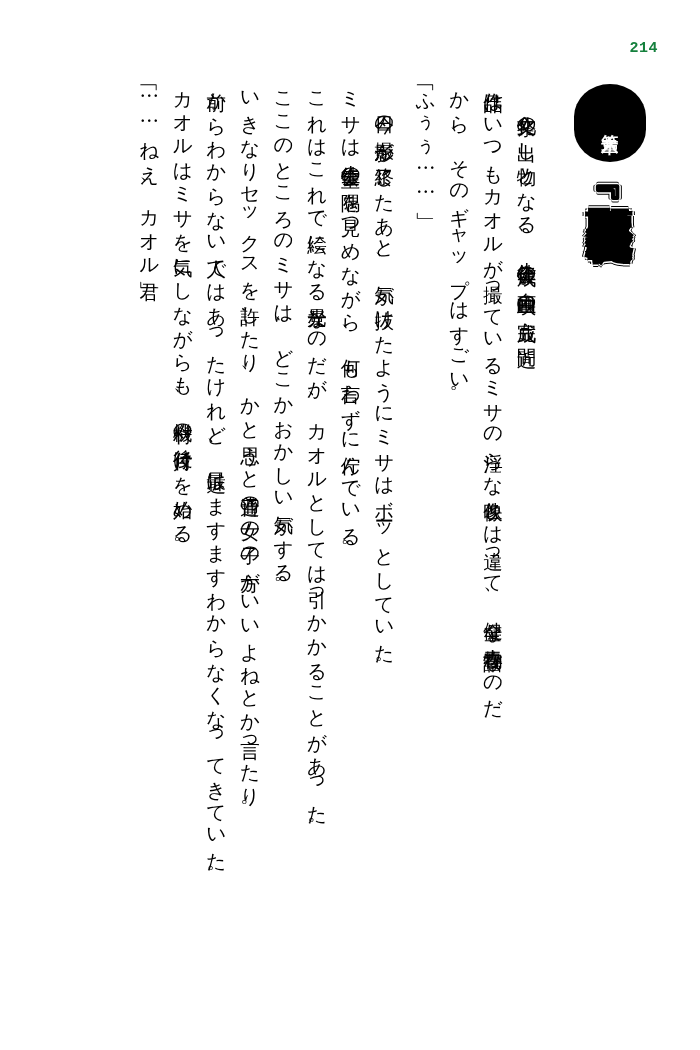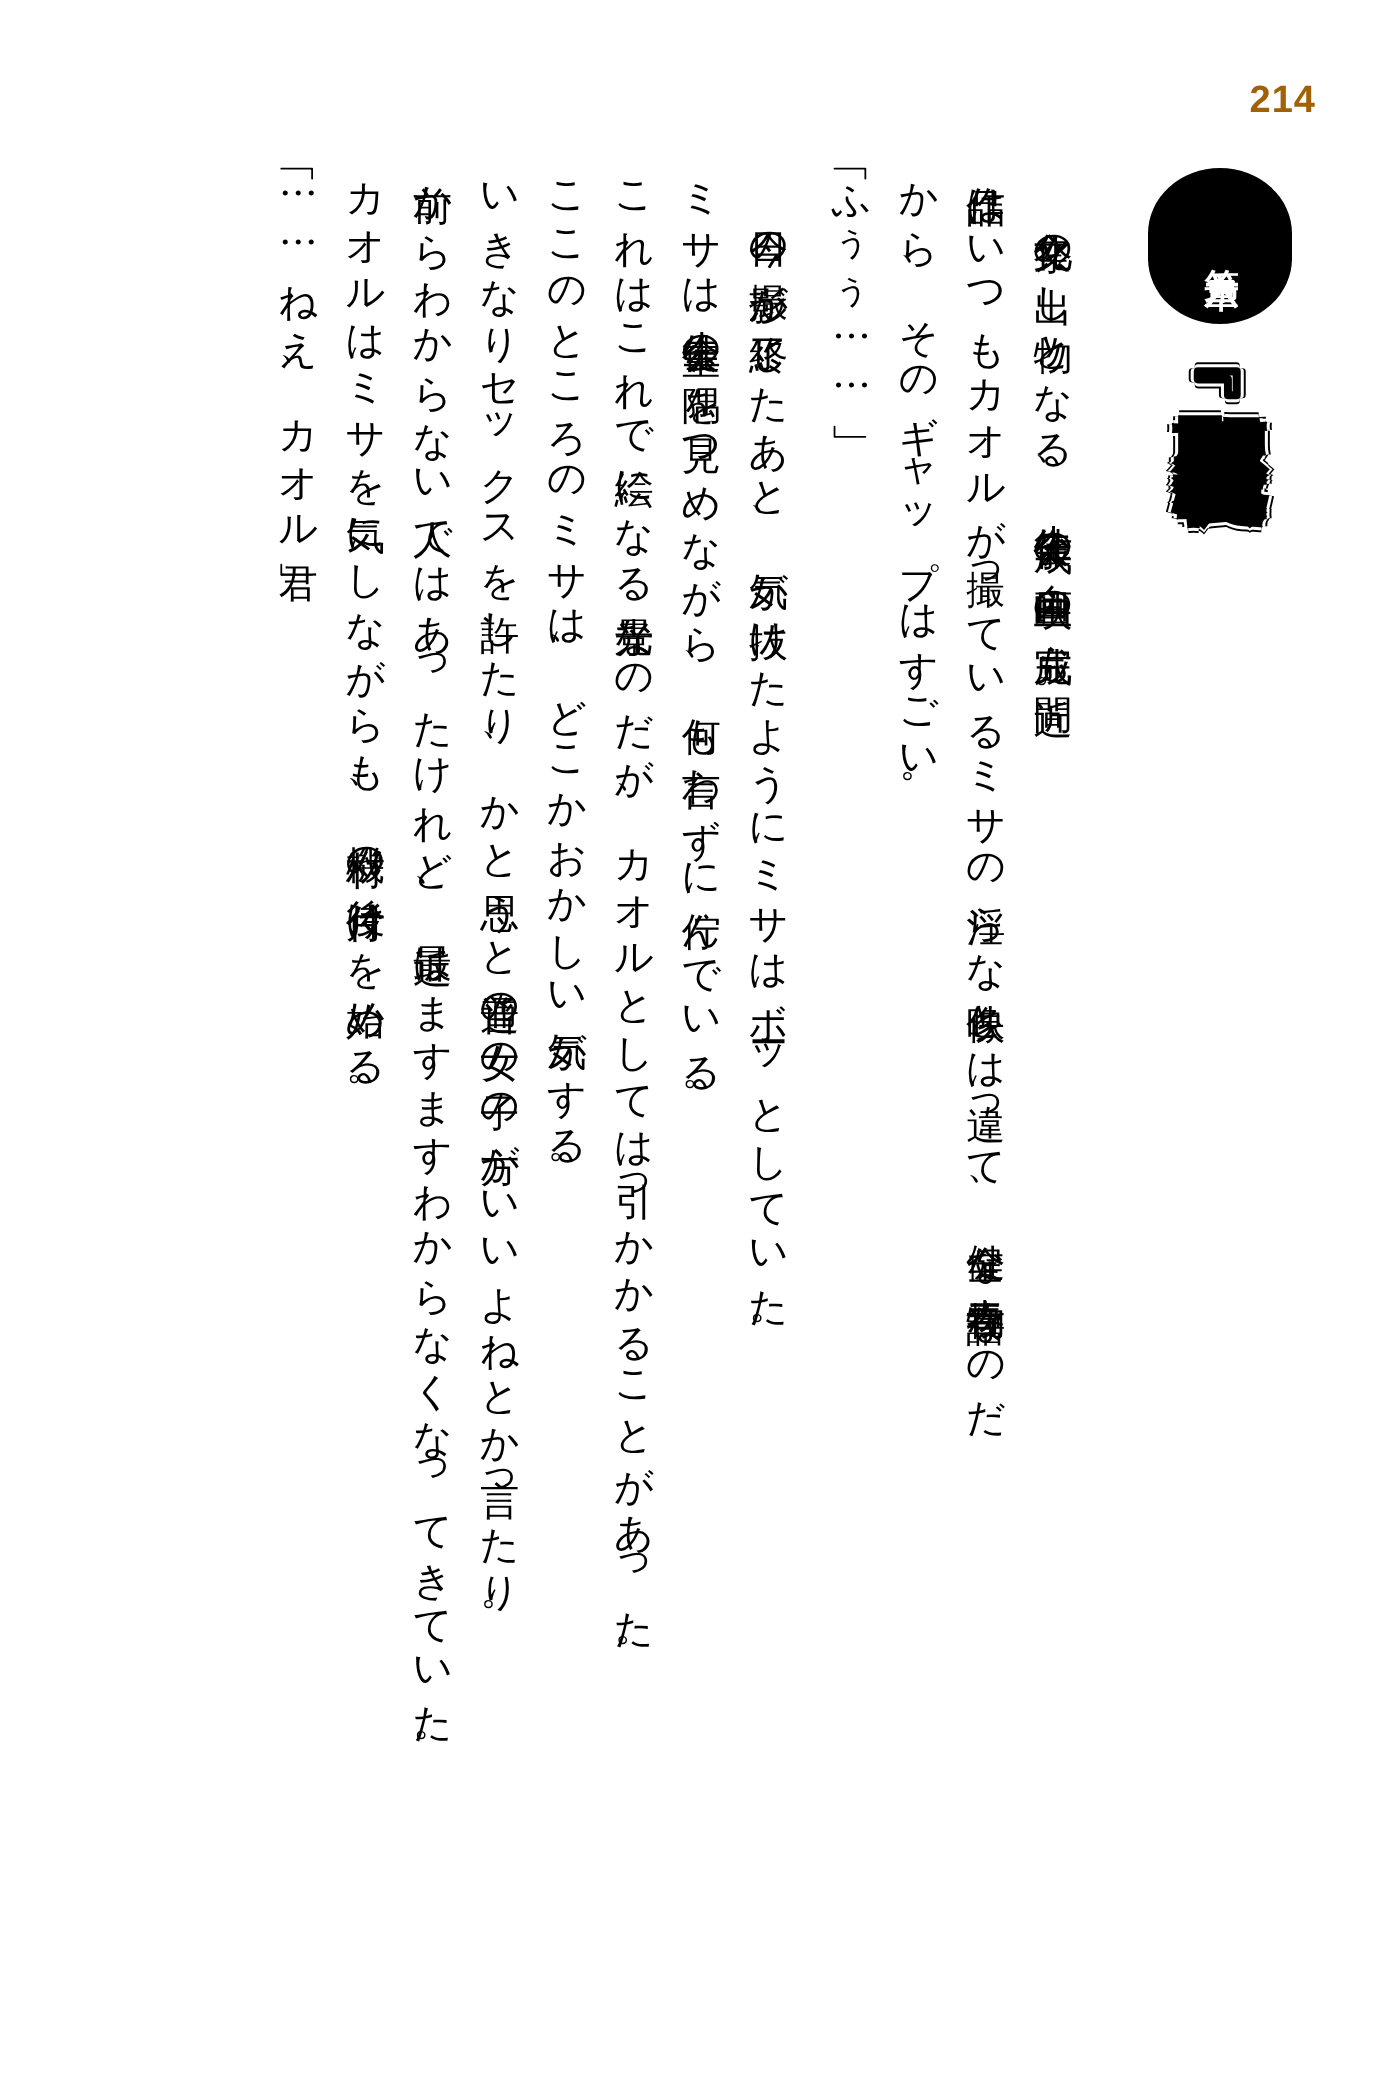--- a/index.html
+++ b/index.html
@@ -14,25 +14,25 @@
     font-family: "DejaVu Serif", "Liberation Serif", serif;
     color: #000000;
     overflow: hidden;
   }
 
   
   .page-number {
     position: absolute;
     top: 40px;
     right: 42px;
-    font-family: Liberation Sans, sans-serif;
-    font-size: 19px;
+    font-family: Liberation Mono, monospace;
+    font-size: 15px;
     font-weight: bold;
     letter-spacing: 0.5px;
-    color: #a16207;
+    color: #15803d;
   }
 
   
   .page-body {
     position: absolute;
     top: 78px;
     left: 44px;
     right: 44px;
     bottom: 52px;
     display: flex;

